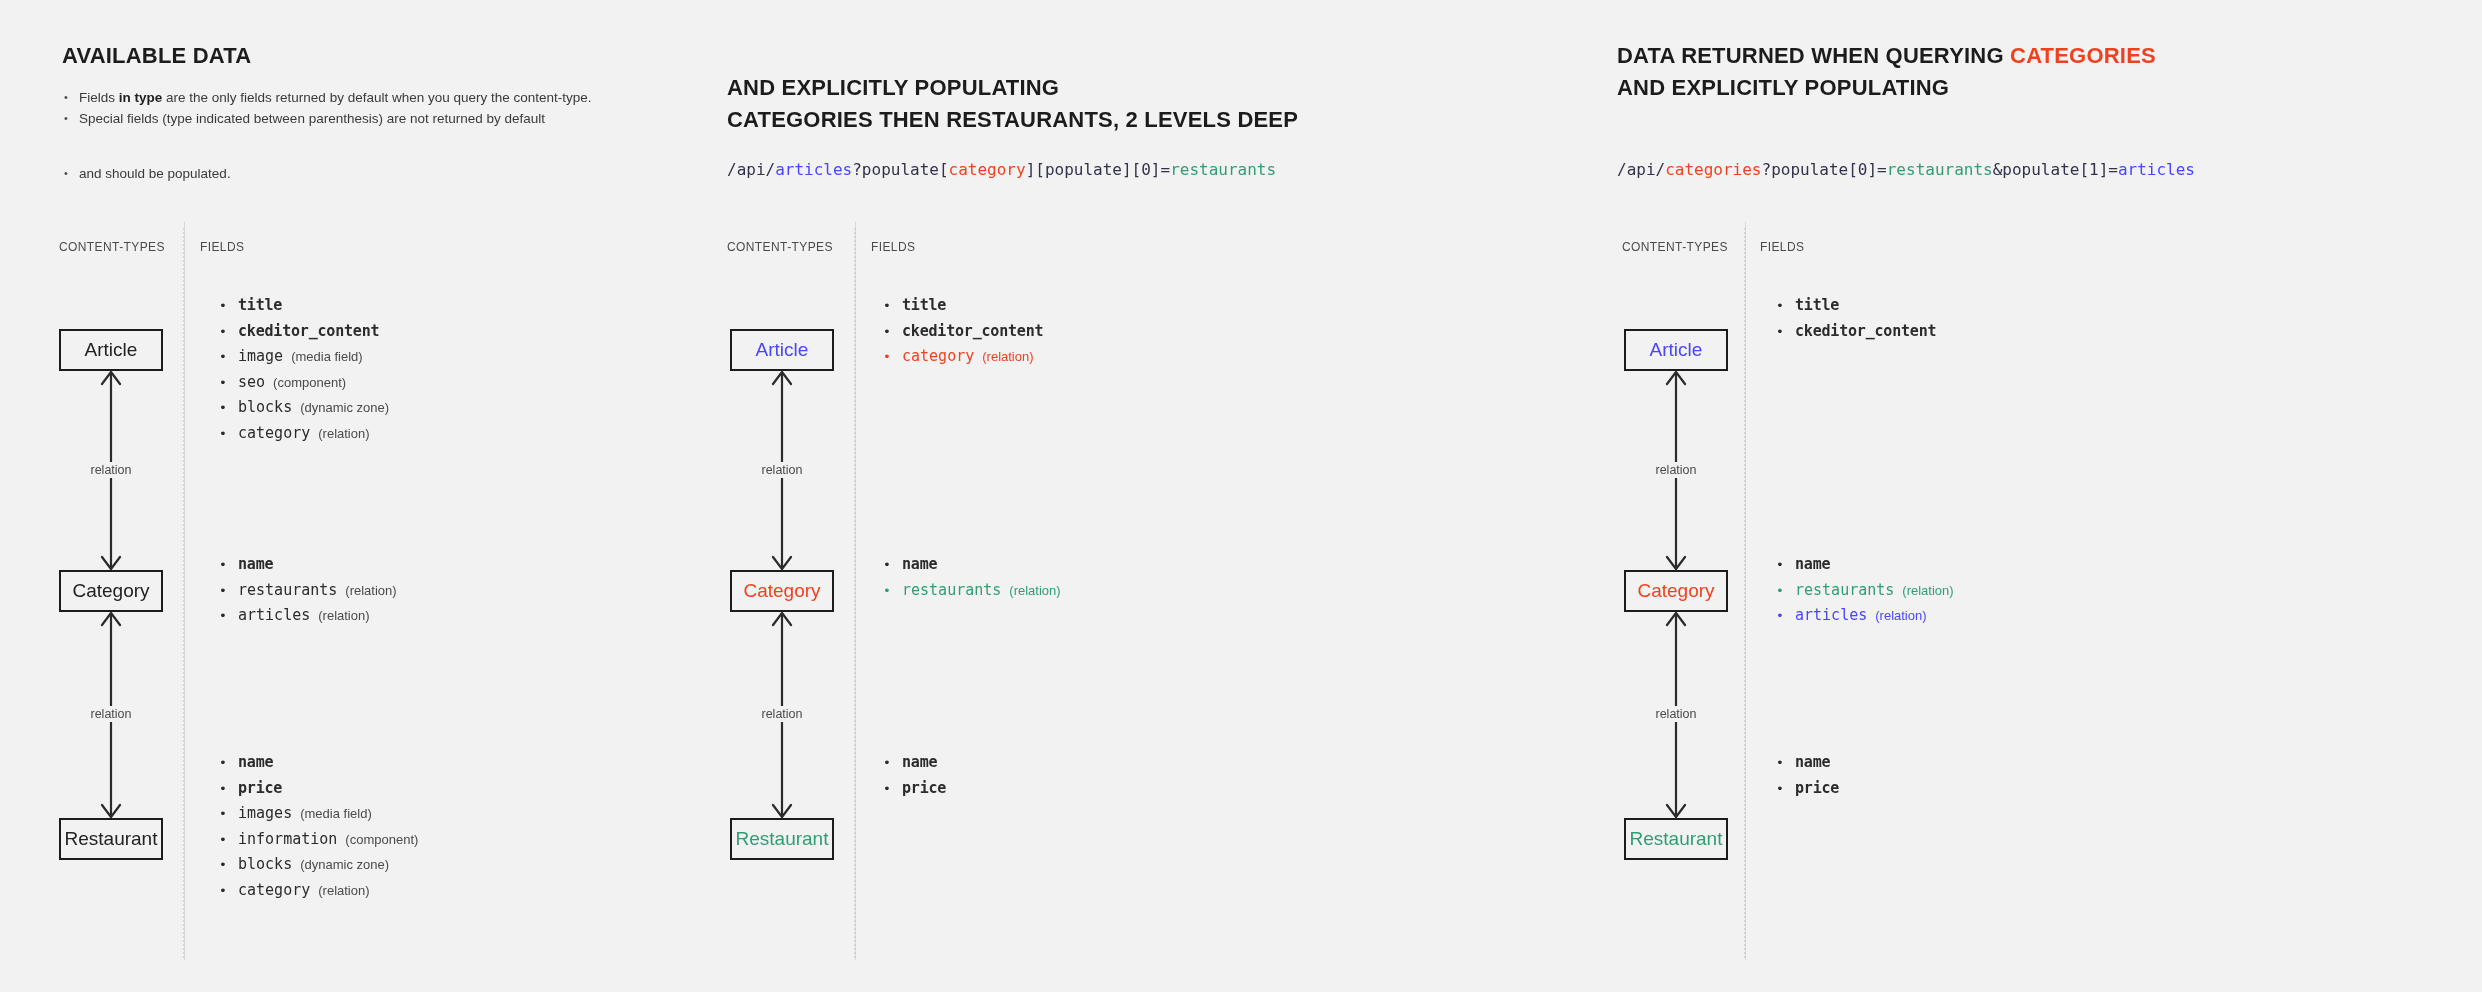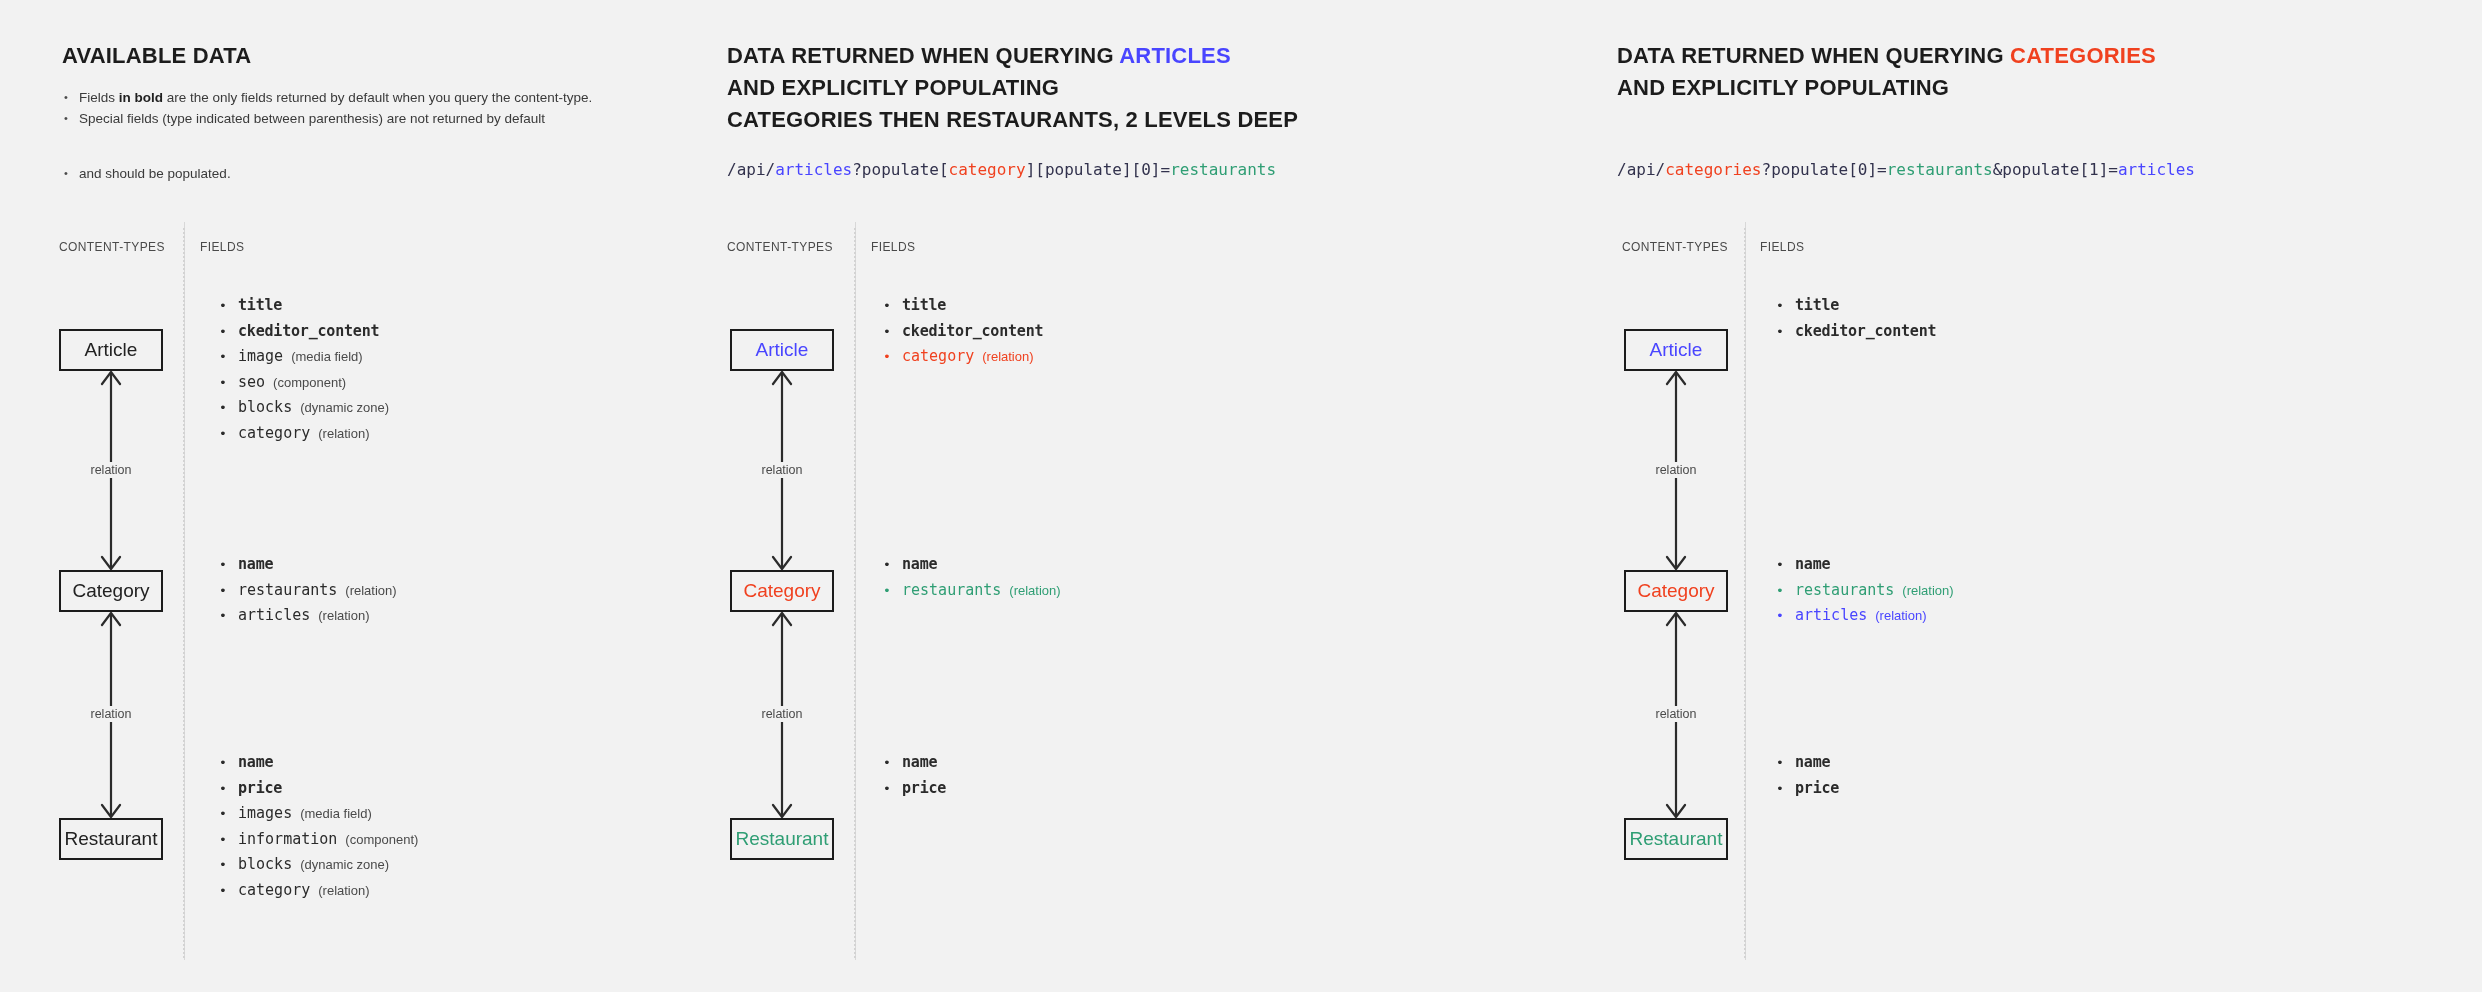--- a/index.html
+++ b/index.html
@@ -198,21 +198,21 @@
 <div class="page">
 
   <div class="panel-rule" id="rule-1"></div>
   <div class="panel-rule" id="rule-2"></div>
   <div class="panel-rule" id="rule-3"></div>
 
   <div class="panel" id="panel-1">
       <div class="heading" style="left:62px;top:40px;"><span>AVAILABLE DATA</span></div>
       <div class="legend" style="left:62px;">
         <ul>
-          <li>Fields <b>in bold</b> are the only fields returned by default when you query the content-type.</li>
+          <li>Fields <b>in type</b> are the only fields returned by default when you query the content-type.</li>
           <li>Special fields (type indicated between parenthesis) are not returned by default</li>
           <li style="padding-left:17px;list-style:none;margin-top:35px;">and should be populated.</li>
         </ul>
       </div>
       <div class="col-caption" style="left:59px;top:240px;">CONTENT-TYPES</div>
       <div class="col-caption" style="left:200px;top:240px;">FIELDS</div>
       <div class="dotted-divider" style="left:183px;"></div>
       <div class="entity-box" style="left:59px;top:329px;">
         <span>Article</span>
       </div>
@@ -254,21 +254,20 @@
       <div class="fields" style="left:216px;top:750px;">
         <div class="frow bold b-dark"><span class="fname">name</span></div>
         <div class="frow bold b-dark"><span class="fname">price</span></div>
         <div class="frow b-dark"><span class="fname">images</span><span class="ftype">(media field)</span></div>
         <div class="frow b-dark"><span class="fname">information</span><span class="ftype">(component)</span></div>
         <div class="frow b-dark"><span class="fname">blocks</span><span class="ftype">(dynamic zone)</span></div>
         <div class="frow b-dark"><span class="fname">category</span><span class="ftype">(relation)</span></div>
       </div>
     </div>
   <div class="panel" id="panel-2">
-      <div class="heading" style="left:7px;top:40px;"><span>DATA RETURNED WHEN QUERYING </span><span class="hl-blue">ARTICLES</span></div>
       <div class="heading" style="left:7px;top:72px;"><span>AND EXPLICITLY POPULATING</span></div>
       <div class="heading" style="left:7px;top:104px;"><span>CATEGORIES THEN RESTAURANTS, 2 LEVELS DEEP</span></div>
       <div class="endpoint" style="left:7px;top:155px;"><span>/api/</span><span class="c-blue">articles</span><span>?populate[</span><span class="c-red">category</span><span>][populate][0]=</span><span class="c-green">restaurants</span></div>
       <div class="col-caption" style="left:7px;top:240px;">CONTENT-TYPES</div>
       <div class="col-caption" style="left:151px;top:240px;">FIELDS</div>
       <div class="dotted-divider" style="left:134px;"></div>
       <div class="entity-box c-blue" style="left:10px;top:329px;">
         <span>Article</span>
       </div>
       <div class="entity-box c-red" style="left:10px;top:570px;">

